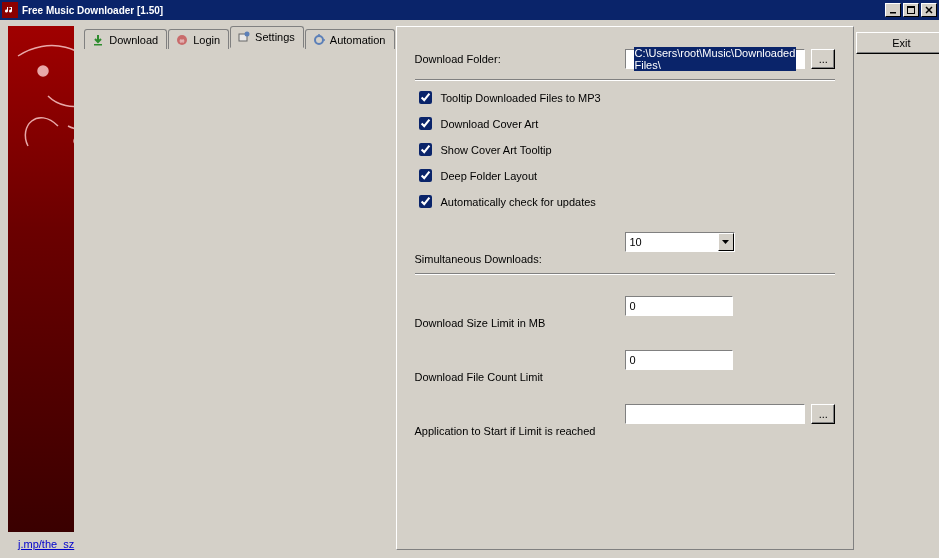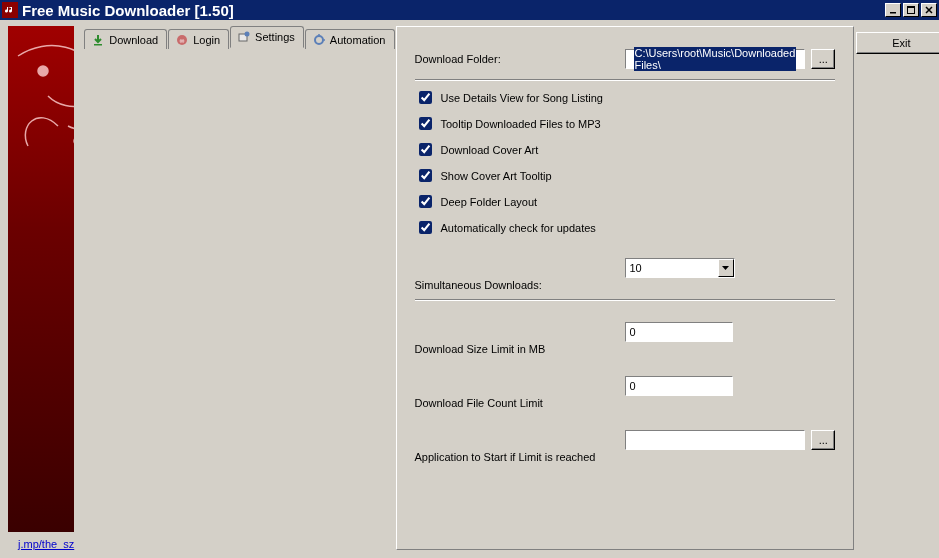--- a/index.html
+++ b/index.html
@@ -23,21 +23,21 @@
   .titlebar .app-icon {
     width: 16px; height: 16px;
     background: #8b0000;
     margin-right: 4px;
     display: inline-flex;
     align-items: center;
     justify-content: center;
     color: #fff;
     font-size: 9px;
   }
-  .titlebar .title { flex: 1; font-weight: bold; font-size: 15px; }
+  .titlebar .title { flex: 1; font-weight: bold; font-size: 10px; }
   .titlebar .wbtn {
     width: 16px; height: 14px;
     background: #d4d0c8;
     border: 1px solid #000;
     border-top-color: #fff;
     border-left-color: #fff;
     margin-left: 2px;
     display: inline-flex;
     align-items: center;
     justify-content: center;
@@ -326,24 +326,20 @@
         <div class="pathinput">
           <span class="sel">C:\Users\root\Music\Downloaded Files\</span>
         </div>
         <button class="btn-classic iconbtn">...</button>
       </div>
 
       <hr class="hr">
 
       <label class="chk">
         <input type="checkbox" checked="" style="">
-        <span>Use Details View for Song Listing</span>
-      </label>
-      <label class="chk">
-        <input type="checkbox" checked="" style="">
         <span>Tooltip Downloaded Files to MP3</span>
       </label>
       <label class="chk">
         <input type="checkbox" checked="" style="">
         <span>Download Cover Art</span>
       </label>
       <label class="chk">
         <input type="checkbox" checked="" style="">
         <span>Show Cover Art Tooltip</span>
       </label>

